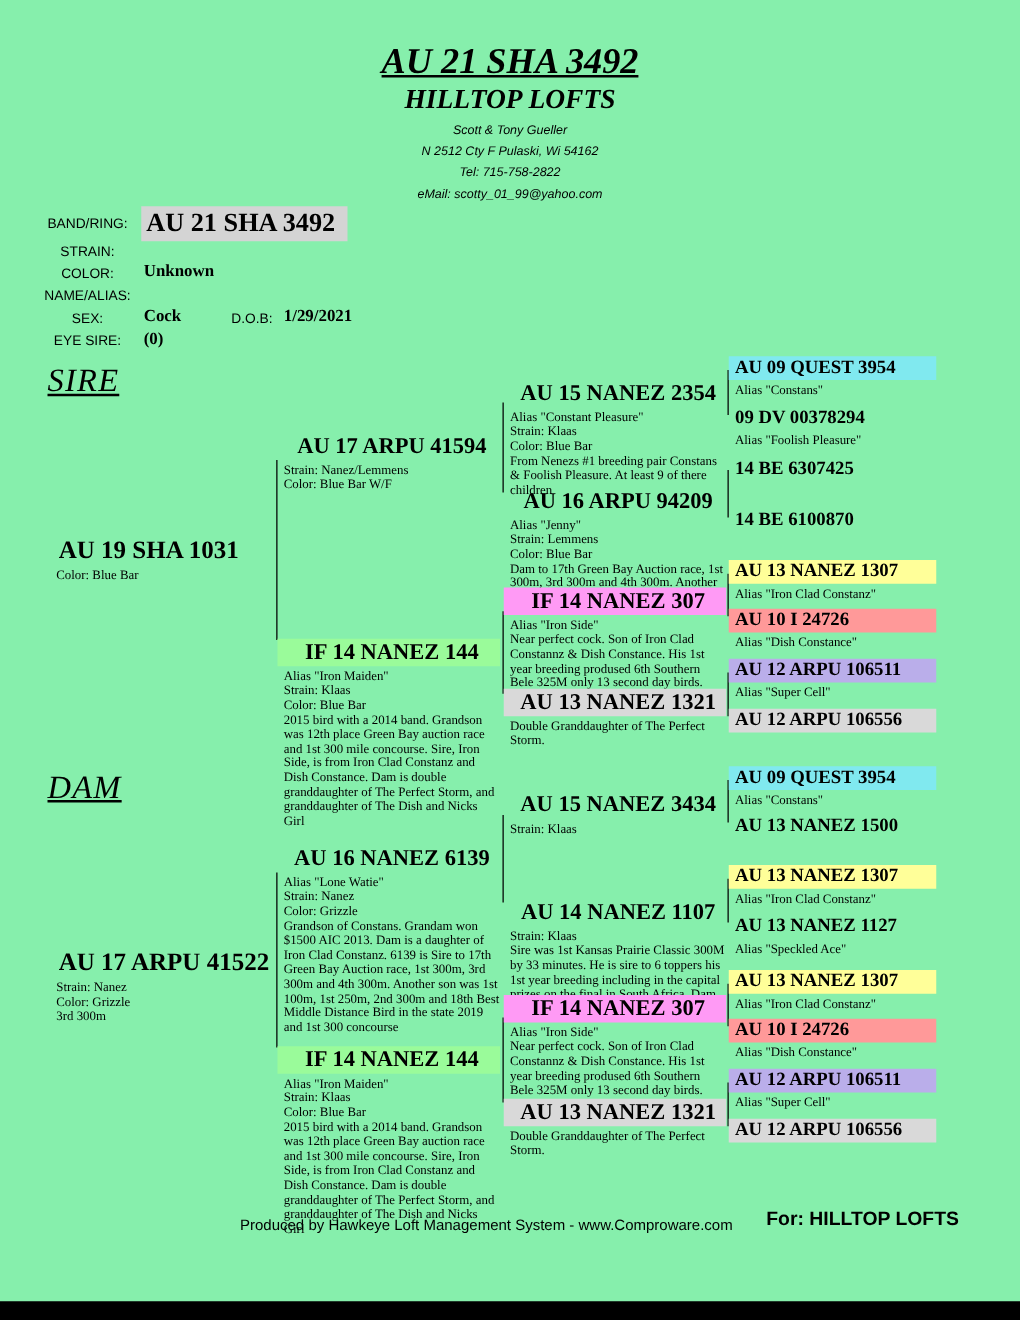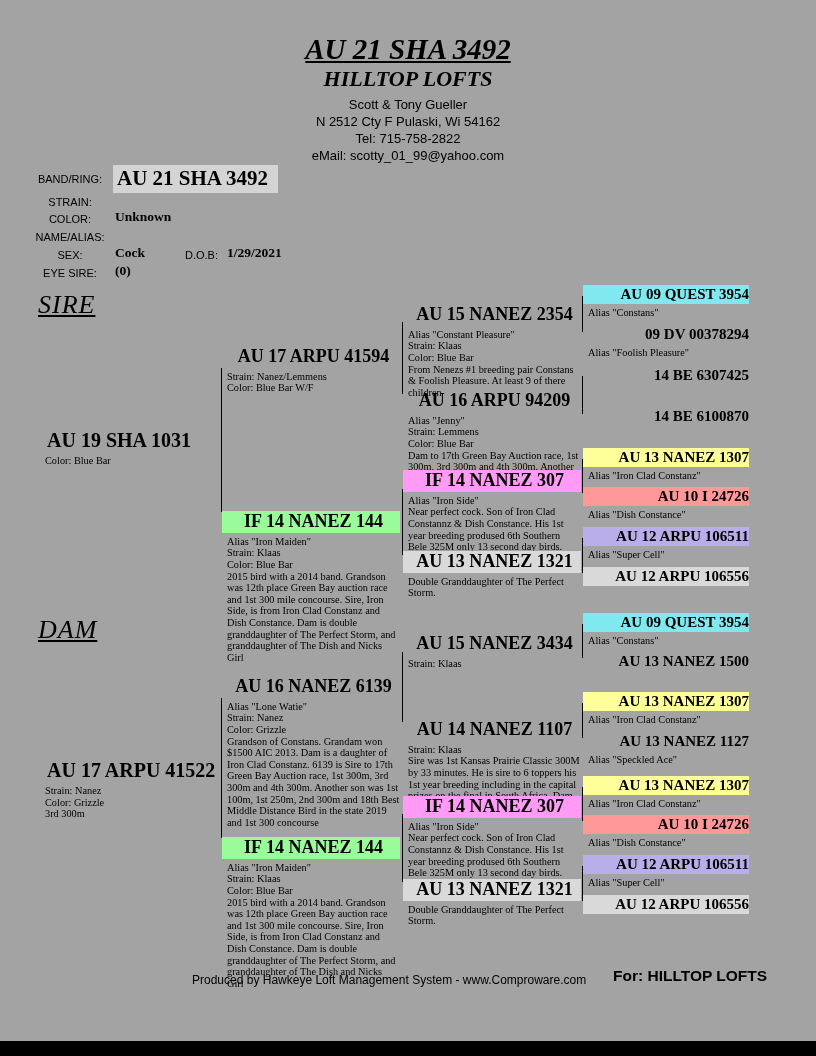--- a/index.html
+++ b/index.html
@@ -1,48 +1,48 @@
 <!DOCTYPE html>
 <html><head>
 <meta charset="utf-8">
 <style>
   html,body { margin:0; padding:0; background:#888; }
   .page {
     position:relative; width:816px; height:1056px; margin:0 auto;
-    background:#a3a3a3; overflow:hidden;
+    background:#86efac; overflow:hidden;
     font-family:"Liberation Serif", serif; color:#000;
   }
   .abs { position:absolute; }
   .sans { font-family:"Liberation Sans", sans-serif; }
 
   
   .hdr-title { top:33px; left:0; right:0; text-align:center;
     font-size:29px; font-weight:bold; font-style:italic; text-decoration:underline; }
   .hdr-loft { top:66px; left:0; right:0; text-align:center;
     font-size:22px; font-weight:bold; font-style:italic; }
   .hdr-contact { top:96px; left:0; right:0; text-align:center;
-    font-size:13px; line-height:17px; }
+    font-size:10px; line-height:17px;font-style:italic; }
 
   
   .ilabel { width:80px; left:30px; text-align:center; font-size:11px; }
   .ival  { font-weight:bold; font-size:13.5px; }
   .band-val { left:113px; top:165px; font-weight:bold; font-size:21px;
     padding:1px 10px 2px 4px; }
 
   
   .section-h { font-size:26px; font-style:italic; text-decoration:underline;
     letter-spacing:1px; }
 
   
   .bird { position:absolute; }
   .bname { font-weight:bold; white-space:nowrap; padding:1px 0 1px 5px;
     line-height:1.1; position:relative; z-index:1; margin-bottom:3px; }
   .g1 .bname { font-size:20px; padding-left:7px; }
   .g2 .bname, .g3 .bname { font-size:18px;text-align:center; }
-  .g4 .bname { font-size:15px;text-align:right; }
+  .g4 .bname { font-size:15px; }
   .bdesc { font-size:10.3px; line-height:11.6px; padding-left:5px; position:relative; z-index:0; }
 
   .vline { position:absolute; width:1px; background:#000; }
 
   .footer-produced { font-size:12px; }
   .footer-for { font-size:15.5px; font-weight:bold; }
   .bottom-bar { left:0; width:816px; top:1041px; height:15px; background:#000; }
 </style>
 </head>
 <body>

